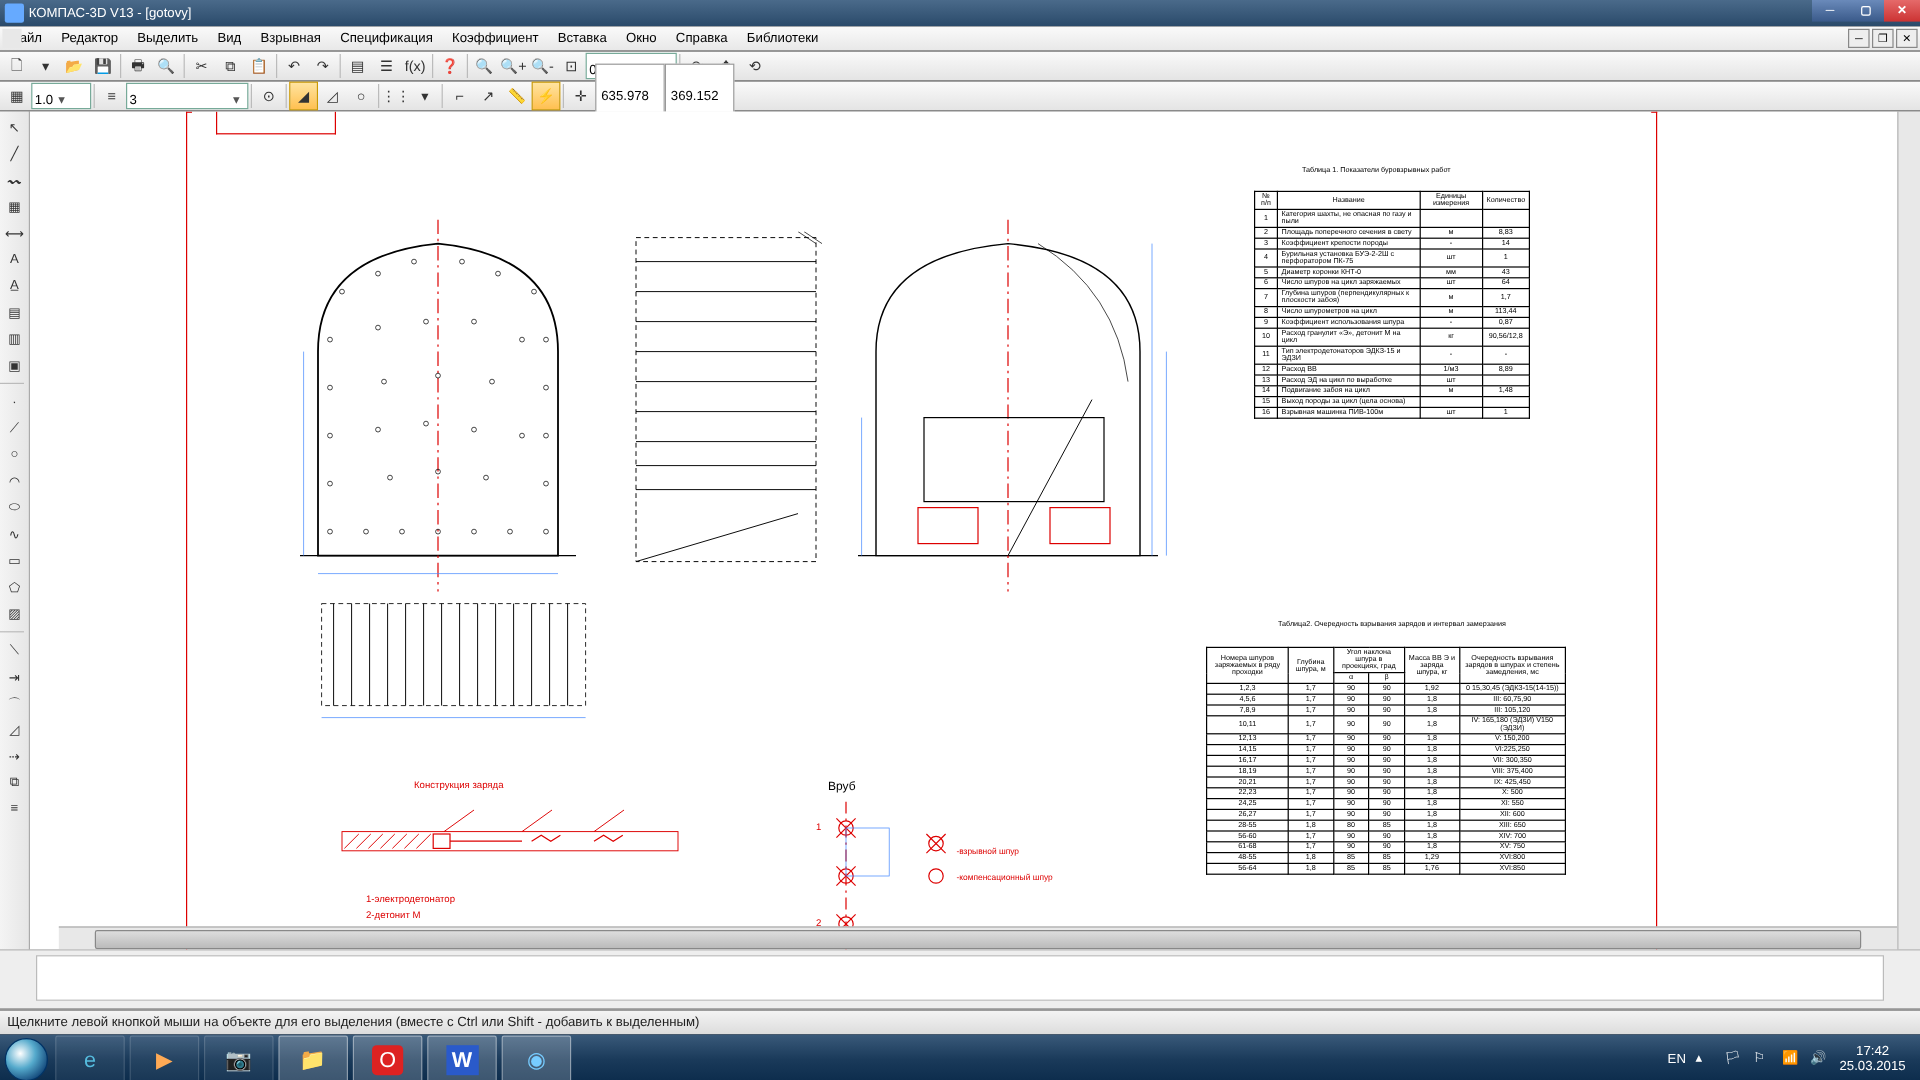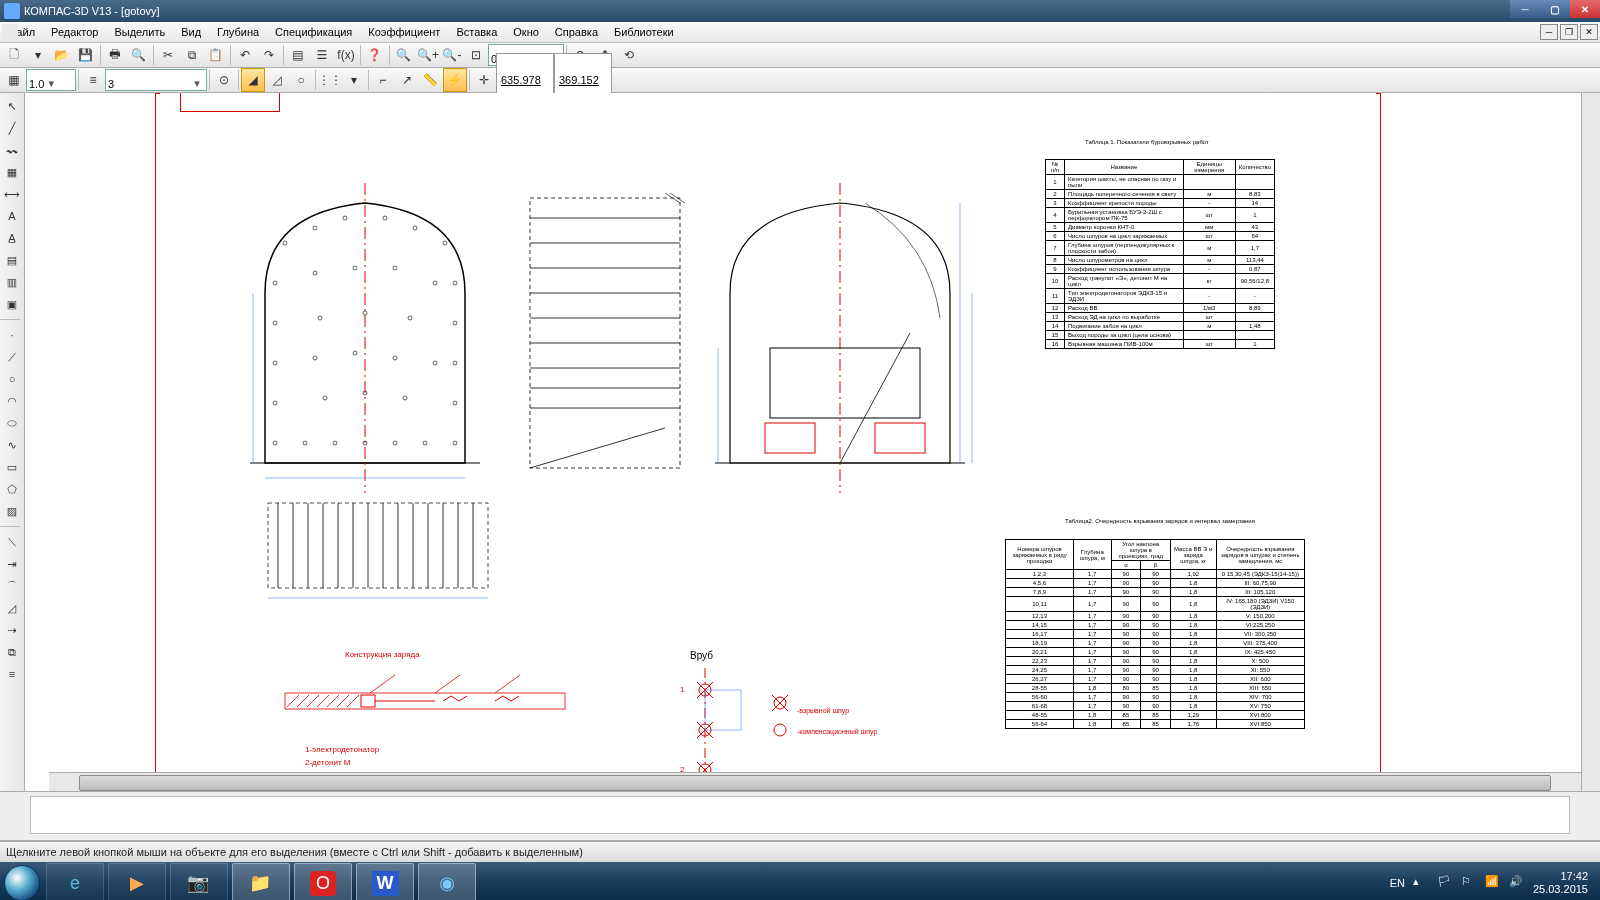--- a/index.html
+++ b/index.html
@@ -13,37 +13,37 @@
 .menubar{height:20px;background:linear-gradient(#fafafa,#e8e8e8);display:flex;align-items:center;border-bottom:1px solid #bbb;position:relative;}
 .menubar .item{padding:2px 8px;cursor:default;}
 .menubar .doc-winbtns{position:absolute;right:2px;top:2px;display:flex;gap:2px;}
 .menubar .doc-winbtns div{width:16px;height:14px;border:1px solid #888;background:#eee;font-size:9px;display:flex;align-items:center;justify-content:center;}
 .menubar .app-icon{position:absolute;left:2px;top:2px;width:16px;height:16px;background:#e8e8e8;}
 .toolbar{height:24px;background:linear-gradient(#fafafa,#e4e4e4);display:flex;align-items:center;border-bottom:1px solid #aaa;padding:0 2px;}
 .tool{width:22px;height:22px;border:1px solid transparent;display:flex;align-items:center;justify-content:center;font-size:12px;color:#333;}
 .sep{width:1px;height:20px;background:#bbb;margin:0 2px;}
 .combo{height:20px;background:#fff;border:1px solid #7a9;display:flex;align-items:flex-end;padding:0 2px;font-size:11px;}
 .combo .arrow{width:14px;text-align:center;color:#555;}
-.readout{height:20px;background:#fff;border:1px solid #999;padding:16px 4px;display:flex;align-items:center;font-size:11px;min-width:48px;text-decoration:underline;}
+.readout{height:20px;background:#fff;border:1px solid #999;padding:16px 4px;display:flex;align-items:center;font-size:11px;min-width:48px;}
 .workarea{position:relative;height:698px;display:flex;background:#f0f0f0;}
 .sidetool{width:24px;background:linear-gradient(90deg,#f4f4f4,#e6e6e6);border-right:1px solid #aaa;display:flex;flex-direction:column;padding-top:2px;}
 .sidetool .tool{height:20px;width:22px;font-size:11px;}
 .canvas-wrap{flex:1;position:relative;background:#fff;overflow:hidden;}
 .scrollbar-h{height:18px;background:#e8e8e8;border-top:1px solid #aaa;}
 .scrollbar-h .thumb{height:14px;margin:2px 30px;background:linear-gradient(#ddd,#bbb);border:1px solid #888;border-radius:2px;}
 .bottom-scroll{position:absolute;bottom:0;left:24px;right:0;}
 .vscroll{width:18px;background:#e8e8e8;border-left:1px solid #aaa;}
 .statusbar{height:20px;background:linear-gradient(#f4f4f4,#dcdcdc);border-top:1px solid #aaa;display:flex;align-items:center;padding:0 6px;font-size:11px;color:#222;}
 .taskbar{height:42px;background:linear-gradient(#3a5a7a 0%,#1a3a5a 50%,#0a2a4a 100%);display:flex;align-items:center;position:relative;}
 .startbtn{width:44px;height:42px;display:flex;align-items:center;justify-content:center;}
 .startorb{width:34px;height:34px;border-radius:50%;background:radial-gradient(circle at 35% 35%,#fff,#5ac 40%,#147 80%);border:1px solid #036;}
 .taskitem{width:56px;height:38px;margin:2px;border:1px solid rgba(255,255,255,0.15);border-radius:2px;display:flex;align-items:center;justify-content:center;color:#fff;font-size:18px;background:rgba(255,255,255,0.05);}
 .taskitem.active{background:rgba(255,255,255,0.2);border-color:rgba(255,255,255,0.4);}
 .tray{position:absolute;right:0;top:0;height:42px;display:flex;align-items:center;color:#fff;font-size:11px;padding-right:12px;gap:8px;}
-.tray .clock{text-align:right;line-height:1.2;}
+.tray .clock{text-align:center;line-height:1.2;}
 .tray .trayicon{width:16px;height:16px;display:inline-block;}
 
 
 .sheet{position:absolute;inset:0;}
 .red-border{position:absolute;border:1px solid #d00;}
 .red-border.outer-l{left:130px;top:0;width:4px;height:698px;border-right:none;}
 .red-border.outer-r{right:200px;top:0;width:4px;height:698px;border-left:none;}
 .red-border.title-stub{left:155px;top:0;width:98px;height:18px;border-top:none;}
 svg{position:absolute;}
 .tbl{position:absolute;border-collapse:collapse;font-size:6px;color:#000;}
@@ -65,21 +65,21 @@
     <div class="winbtn close">✕</div>
   </div>
 </div>
 
 <div class="menubar">
   <div class="app-icon"></div>
   <div class="item"><span>Файл</span></div>
   <div class="item"><span>Редактор</span></div>
   <div class="item"><span>Выделить</span></div>
   <div class="item"><span>Вид</span></div>
-  <div class="item"><span>Глубина</span></div>
+  <div class="item"><span>Взрывная</span></div>
   <div class="item"><span>Спецификация</span></div>
   <div class="item"><span>Коэффициент</span></div>
   <div class="item"><span>Вставка</span></div>
   <div class="item"><span>Окно</span></div>
   <div class="item"><span>Справка</span></div>
   <div class="item"><span>Библиотеки</span></div>
   <div class="doc-winbtns">
     <div>─</div>
     <div>❐</div>
     <div>✕</div>

